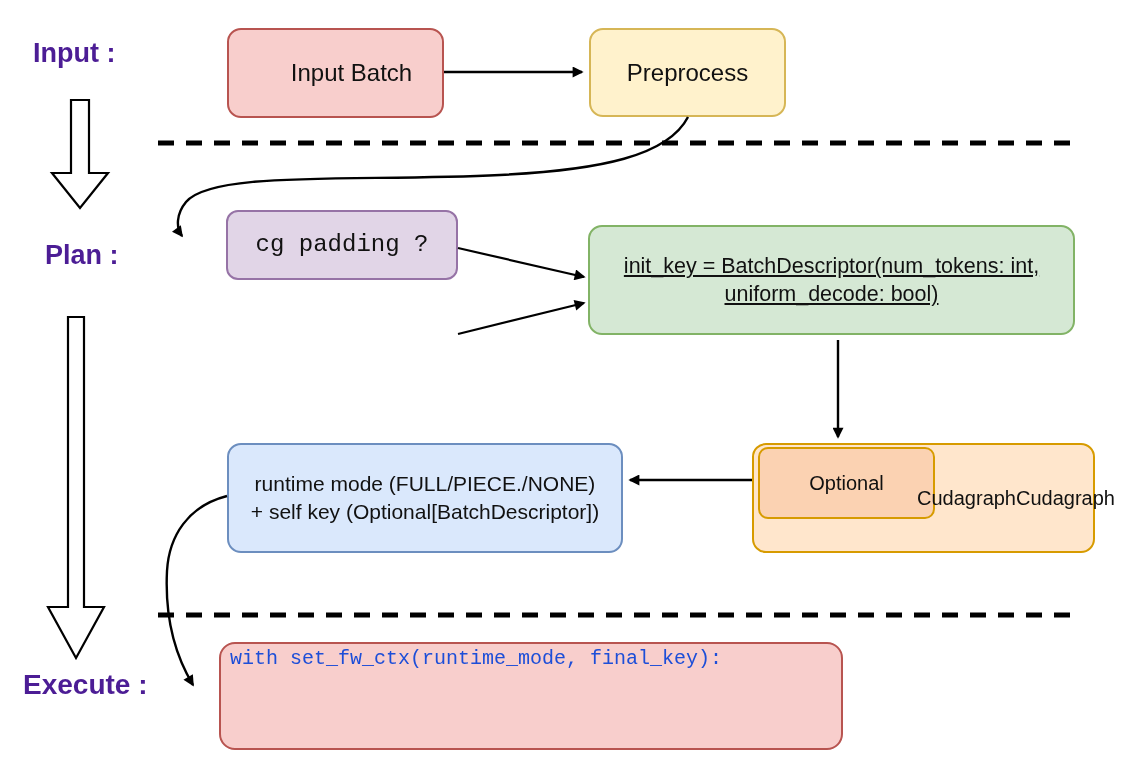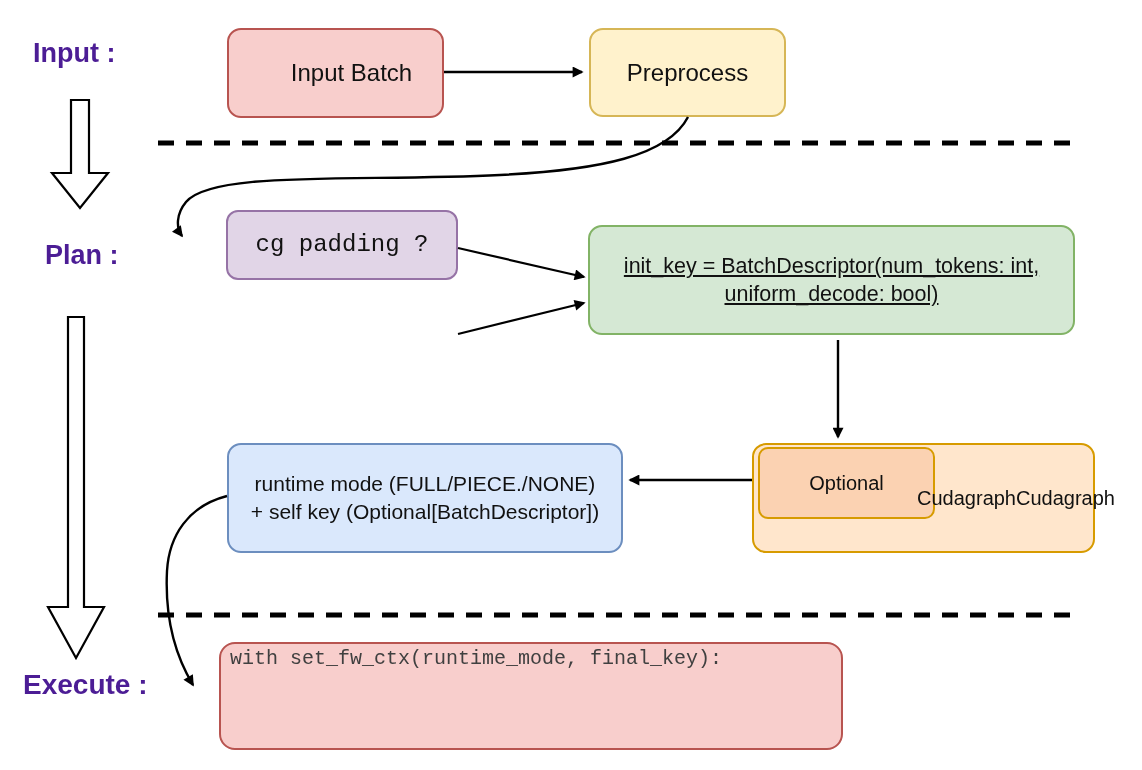--- a/index.html
+++ b/index.html
@@ -50,21 +50,21 @@
     position:absolute;left:186px;top:0;width:152px;height:100%;
     display:flex;flex-direction:row;align-items:center;justify-content:center;
     font-size:20px;line-height:33px;text-align:center;
   }
   #runtime-result{left:227px;top:443px;width:396px;height:110px;font-size:21px;}
   #execute-code{
     left:219px;top:642px;width:624px;height:108px;
     font-family:"Liberation Mono", monospace;
     font-size:20px;line-height:30px;
     align-items:flex-start;justify-content:flex-start;
-    padding-left:9px;text-align:left;color:#404040;
+    padding-left:9px;text-align:left;color:#1d4ed8;
     border-radius:16px;
   }
   #execute-code .nline{white-space:pre;}
   #input-label  {left:33px;top:38px;}
   #plan-label   {left:45px;top:240px;}
   #execute-label{left:23px;top:669px;font-size:28px;}
   #wires{position:absolute;left:0;top:0;pointer-events:none;z-index:5;}
 </style>
 </head>
 <body>

